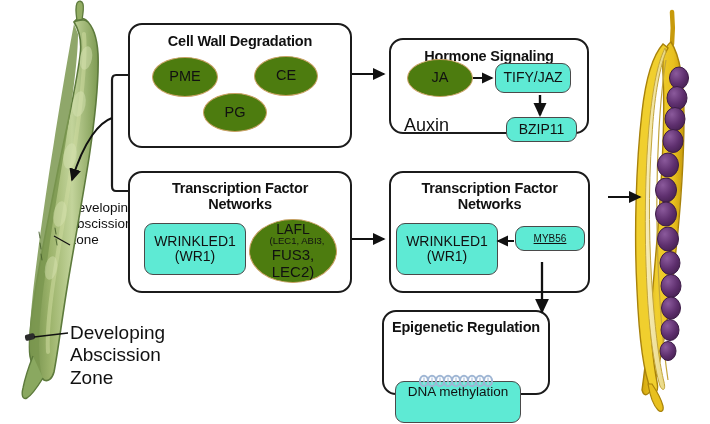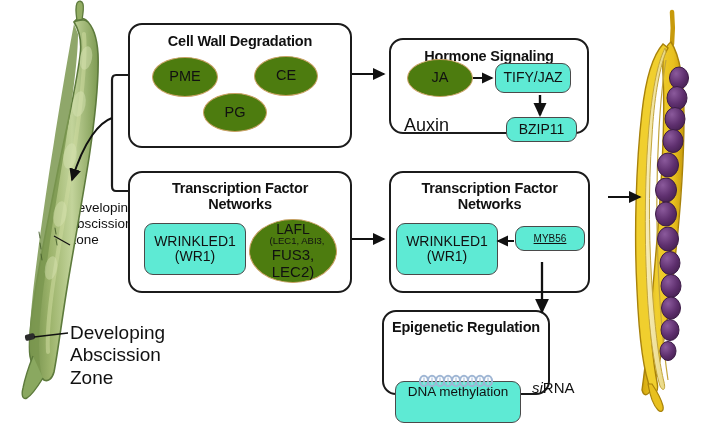--- a/index.html
+++ b/index.html
@@ -325,17 +325,14 @@
       <line x1="22" y1="5.5" x2="22" y2="12.5"></line>
       <line x1="30" y1="5.5" x2="30" y2="12.5"></line>
       <line x1="38" y1="5.5" x2="38" y2="12.5"></line>
       <line x1="46" y1="5.5" x2="46" y2="12.5"></line>
       <line x1="54" y1="5.5" x2="54" y2="12.5"></line>
       <line x1="62" y1="5.5" x2="62" y2="12.5"></line>
       <line x1="70" y1="5.5" x2="70" y2="12.5"></line>
     </g>
   </svg>
 
-  <div class="plain-label" style="left:532px; top:361px; font-size:15px; z-index:5;">
-    <span class="italic-prefix">si</span><span>RNA</span>
-  </div>
 
 </div>
 
 </body></html>

